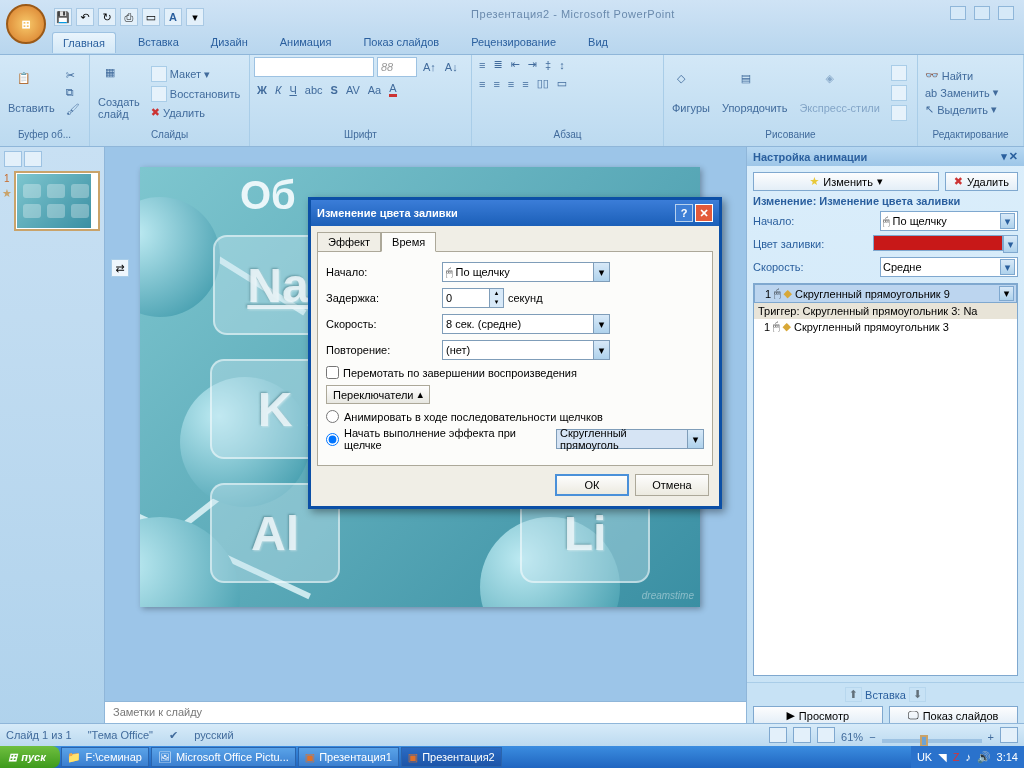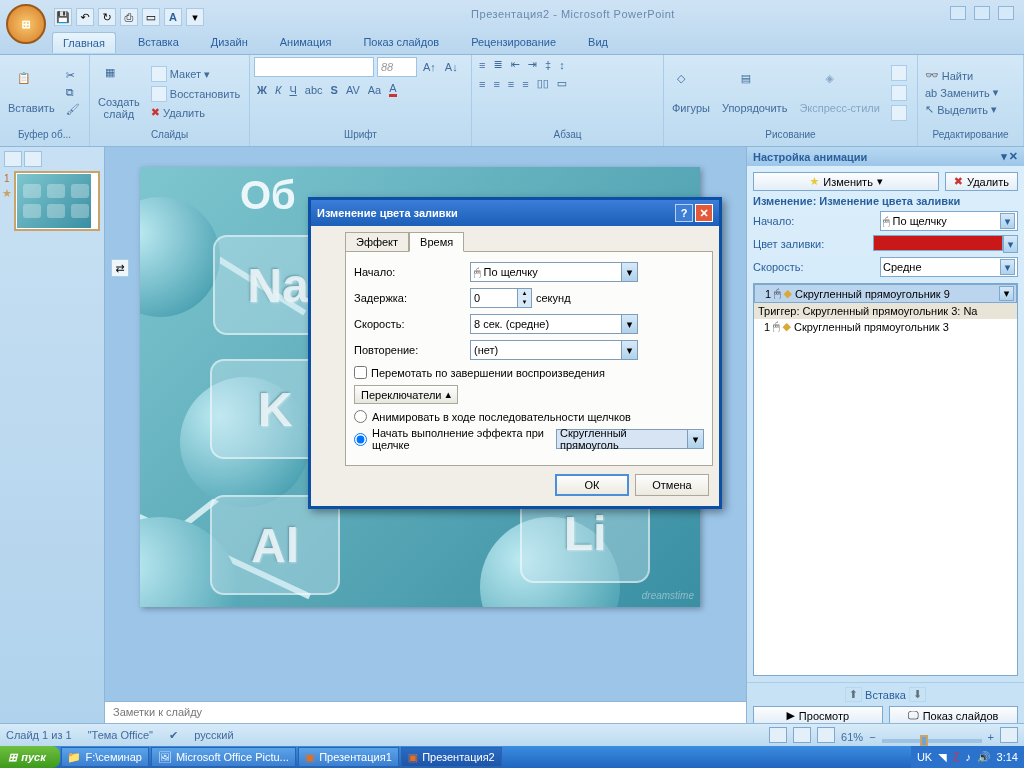--- a/index.html
+++ b/index.html
@@ -59,21 +59,21 @@
 .anim-row.selected { background:#bcd5ef; border:1px solid #7fa8cf; }
 .anim-trigger { background:#e8e4d8; padding:2px 4px; }
 .panel-footer { padding:4px 6px; display:flex; flex-direction:column; gap:4px; background: #c7e2f5; border-top:1px solid #a9cde8; }
 .check { display:flex; align-items:center; gap:4px; color:#2a5f9e; }
 
 
 .dialog { position:absolute; left:308px; top:197px; width:414px; background:#f0eee6; border:3px solid #0b4fa6; box-shadow: 3px 3px 8px rgba(0,0,0,.4); z-index:10; }
 .dlg-title { background: linear-gradient(#3b7dd8,#1b5fb8); color:#fff; padding:4px 6px; display:flex; justify-content:space-between; align-items:center; font-weight:bold; }
 .dlg-close { width:18px; height:18px; background:#e35a3a; border:1px solid #fff; color:#fff; display:flex;align-items:center;justify-content:center; font-weight:bold; }
 .dlg-help { width:18px; height:18px; background:#3e7fd6; border:1px solid #b7d1ee; color:#fff; display:flex;align-items:center;justify-content:center; font-weight:bold; margin-right:2px; }
-.dlg-body { padding: 6px; margin-left: 28px; }
+.dlg-body { padding: 6px; }
 .dlg-tabs { display:flex; margin-bottom:-1px; }
 .dlg-tab { padding: 3px 10px; border:1px solid #aca899; background:#f0eee6; position:relative; }
 .dlg-tab.active { background:#fcfcfa; border-bottom:1px solid #fcfcfa; z-index:2; }
 .dlg-page { border:1px solid #aca899; background:#fcfcfa; padding:10px 8px; }
 .frow { display:flex; align-items:center; margin-bottom:6px; gap:4px; }
 .flabel { width:112px; }
 .fcombo { flex:0 0 168px; background:#fff; border:1px solid #7f9db9; height:20px; display:flex; align-items:center; justify-content:space-between; padding-left:3px; }
 .fcombo .arr { width:16px; height:18px; background: linear-gradient(#d8e9f8,#afd2ec); border-left:1px solid #7f9db9; display:flex;align-items:center;justify-content:center; }
 .spin { width:62px; background:#fff; border:1px solid #7f9db9; height:20px; display:flex; align-items:center; justify-content:space-between; padding-left:3px; }
 .spin-btns { display:flex; flex-direction:column; }
@@ -146,21 +146,21 @@
             <span>🖌</span>
           </div>
       </div>
     </div>
     <div class="group-label">Буфер об...</div>
   </div>
   <div class="group" style="width:160px;">
     <div class="group-body">
       <div class="big-btn">
         <div class="ico">▦</div>
-        <span style="white-space:pre-line;text-align:center;">Создать
+        <span style="white-space:pre-line;text-align:left;">Создать
 слайд</span>
       </div>
       <div class="small-row">
         <div class="small-btn">
             <span class="ribbon-ico"></span>
             <span>Макет</span>
             <span>▾</span>
           </div>
         <div class="small-btn">
             <span class="ribbon-ico"></span>
@@ -306,23 +306,23 @@
     <div class="slide-canvas">
       <div class="mol-bond" style="left:-20px;top:90px;width:200px;height:6px;transform:rotate(32deg);"></div>
       <div class="mol-bond" style="left:10px;top:280px;width:260px;height:6px;transform:rotate(-38deg);"></div>
       <div class="mol-bond" style="left:-40px;top:380px;width:220px;height:6px;transform:rotate(25deg);"></div>
       <div class="mol-sphere" style="left:-40px;top:30px;width:120px;height:120px;"></div>
       <div class="mol-sphere" style="left:40px;top:210px;width:130px;height:130px;"></div>
       <div class="mol-sphere" style="left:-60px;top:350px;width:160px;height:160px;"></div>
       <div class="mol-sphere" style="left:340px;top:350px;width:140px;height:140px;"></div>
       <div class="mol-sphere" style="left:470px;top:180px;width:90px;height:90px;"></div>
       <div style="position:absolute;left:100px;top:6px;font-size:40px;color:#eaf6f9;font-weight:bold;">Об</div>
-      <div class="tile" style="left:73px; top:68px;">Na</div>
+      <div class="tile" style="left:73px; top:68px;text-decoration:underline;">Na</div>
       <div class="tile" style="left:70px; top:192px;">K</div>
-      <div class="tile" style="left:70px; top:328px;">Al</div>
+      <div class="tile" style="left:70px; top:316px;">Al</div>
       <div class="tile" style="left:380px; top:316px;">Li</div>
       <div style="position:absolute;right:6px;bottom:6px;color:rgba(255,255,255,.4);font-size:10px;font-style:italic;">dreamstime</div>
     </div>
     <div class="notes"><span>Заметки к слайду</span></div>
   </div>
 
   <div class="panel">
     <div class="panel-header">
       <span>Настройка анимации</span>
       <span style="display:flex;gap:2px;">

